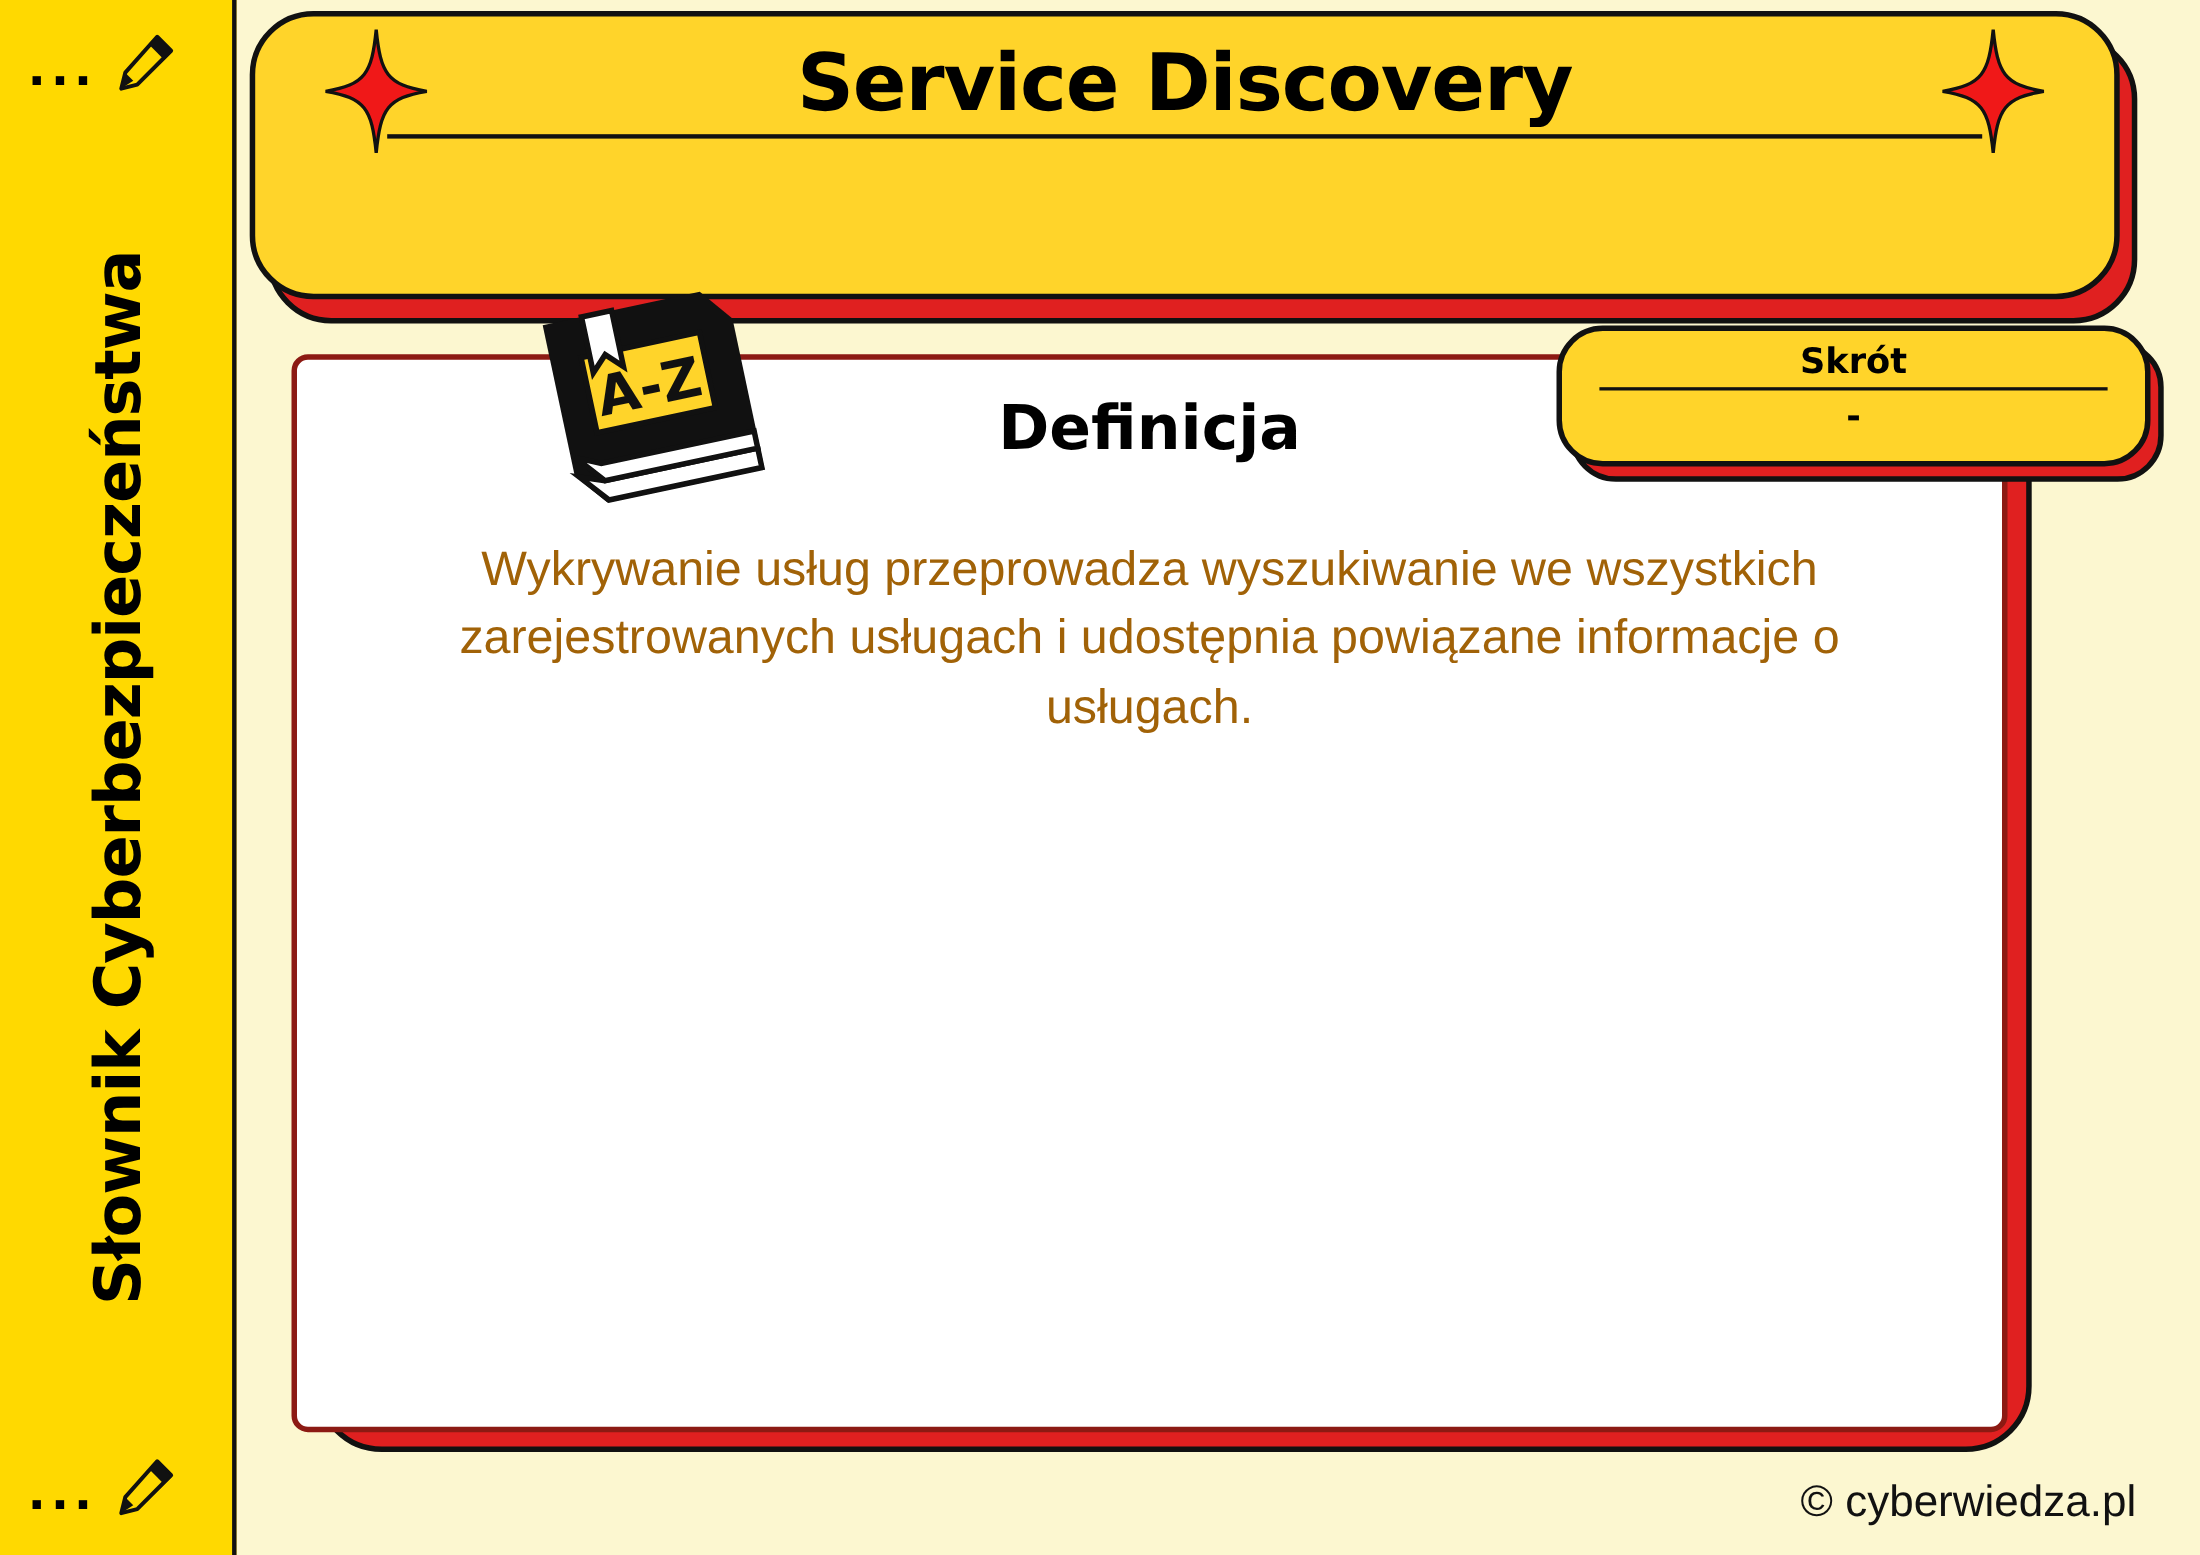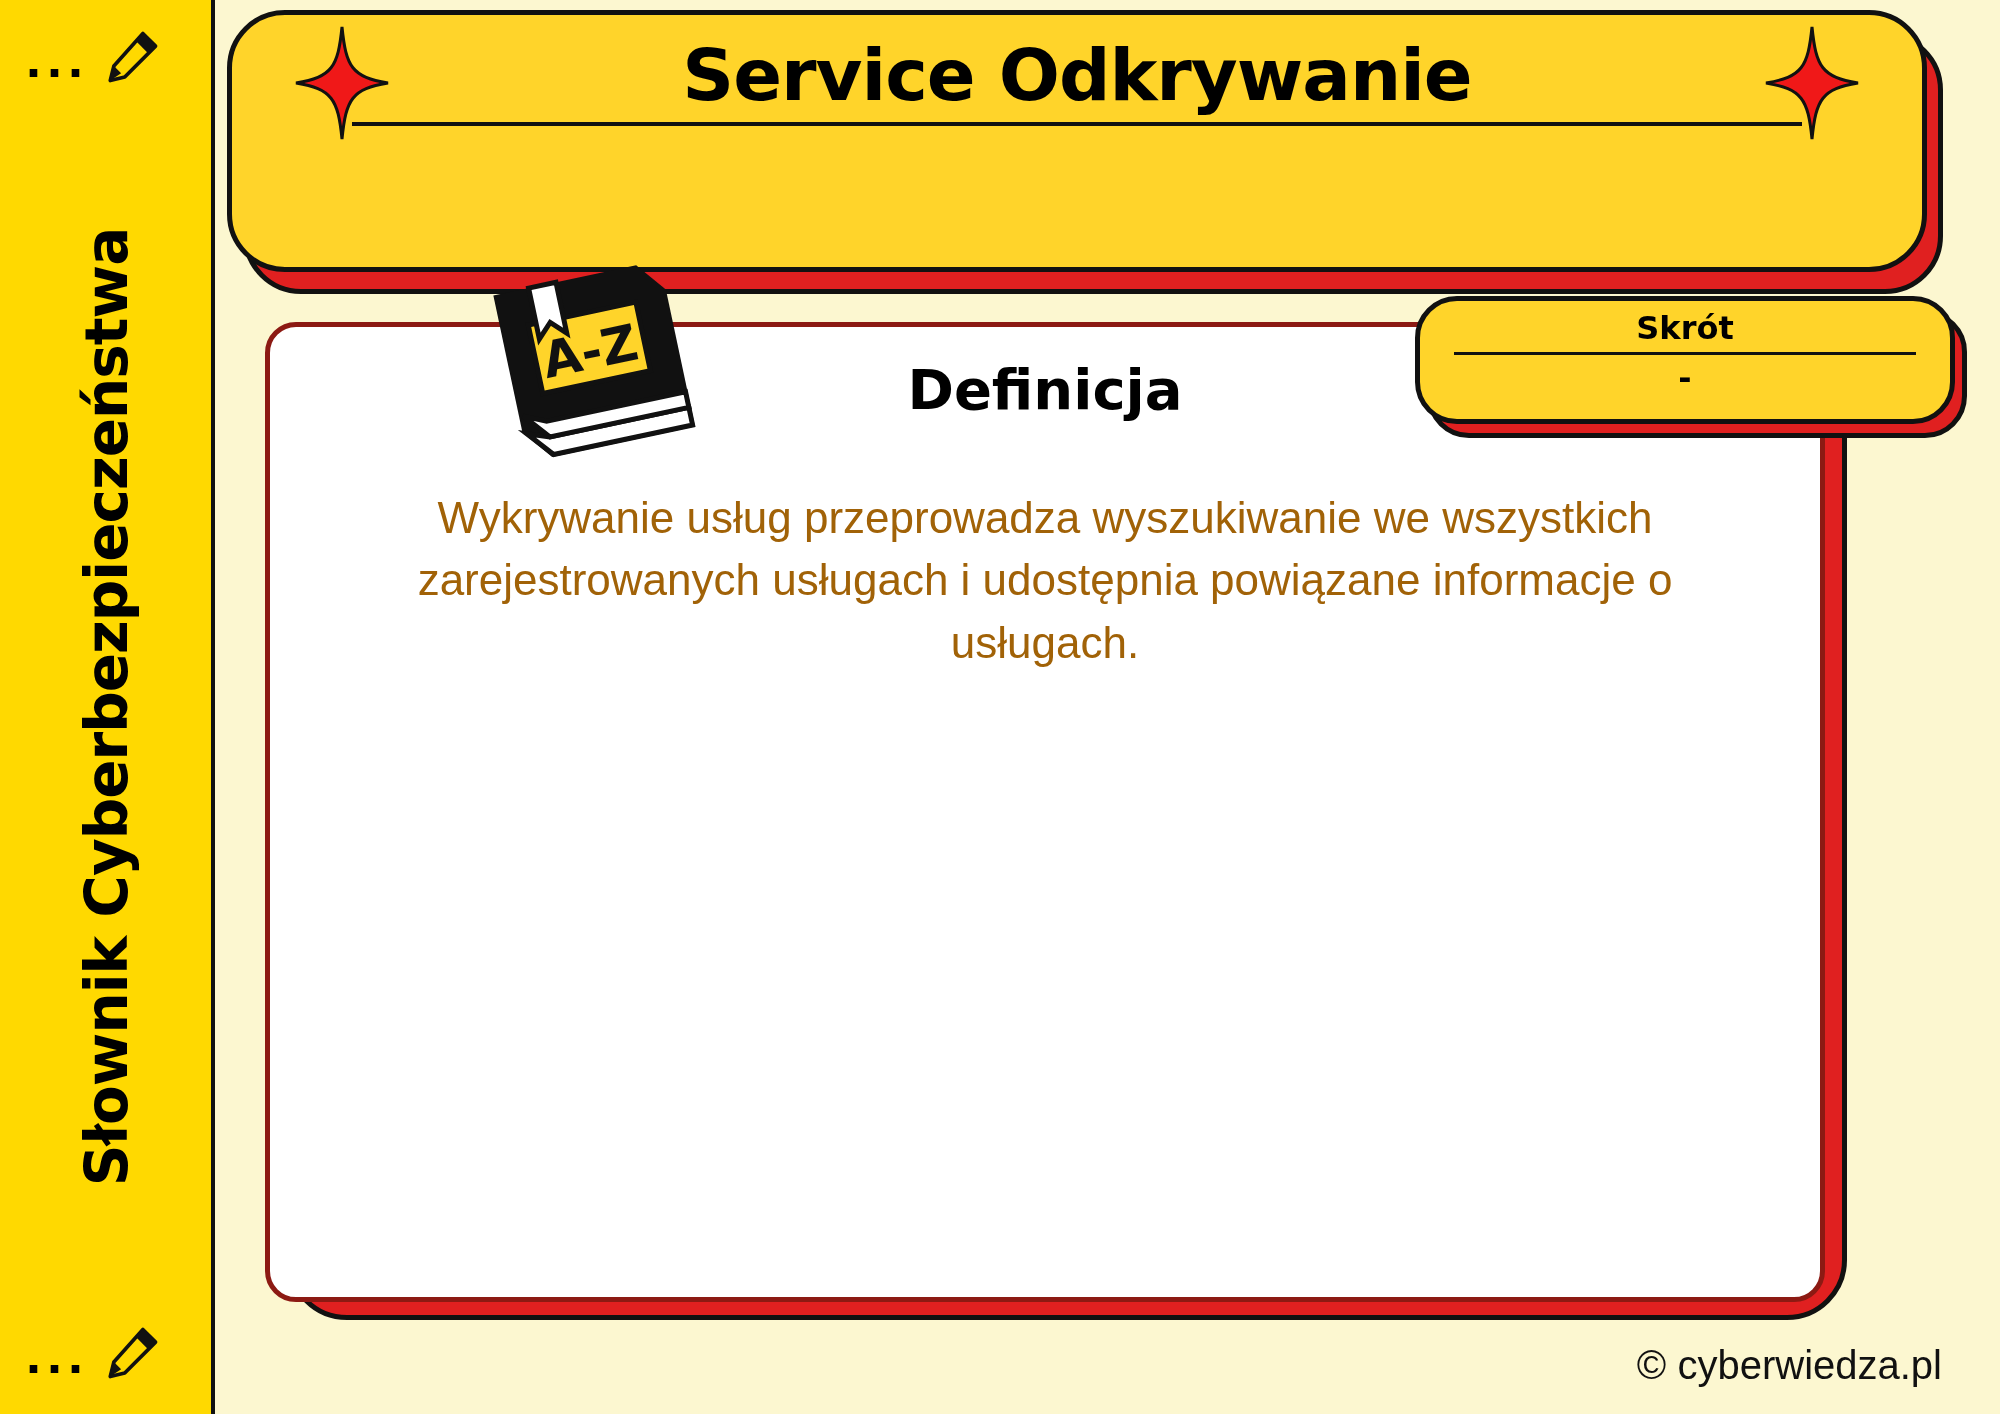--- a/index.html
+++ b/index.html
@@ -146,21 +146,21 @@
     box-sizing: border-box;
   }
   .def-card {
     position: absolute;
     left: 50px;
     top: 322px;
     width: 1560px;
     height: 980px;
     background: #FFFFFF;
     border: 5px solid #8C1A13;
-    border-radius: 31px;
+    border-radius: 15px;
     box-sizing: border-box;
   }
   .def-heading {
     position: absolute;
     left: 0;
     right: 0;
     top: 30px;
     text-align: center;
     font-family: "DejaVu Sans", sans-serif;
     font-weight: bold;
@@ -280,21 +280,21 @@
   <div class="header-shadow"></div>
   <div class="header">
 
     <span class="sparkle left">
       <svg width="96" height="116" viewBox="0 0 96 116">
         <path d="M48 2 C52 42 58 52 94 58 C58 64 52 74 48 114 C44 74 38 64 2 58 C38 52 44 42 48 2 Z" fill="#F01818" stroke="#111" stroke-width="3"></path>
       </svg>
     </span>
 
     <div class="header-title-wrap">
-      <div class="header-en">Service Odkrywanie</div>
+      <div class="header-en">Service Discovery</div>
       <div class="header-rule"></div>
     </div>
 
     <span class="sparkle right">
       <svg width="96" height="116" viewBox="0 0 96 116">
         <path d="M48 2 C52 42 58 52 94 58 C58 64 52 74 48 114 C44 74 38 64 2 58 C38 52 44 42 48 2 Z" fill="#F01818" stroke="#111" stroke-width="3"></path>
       </svg>
     </span>
   </div>
 

